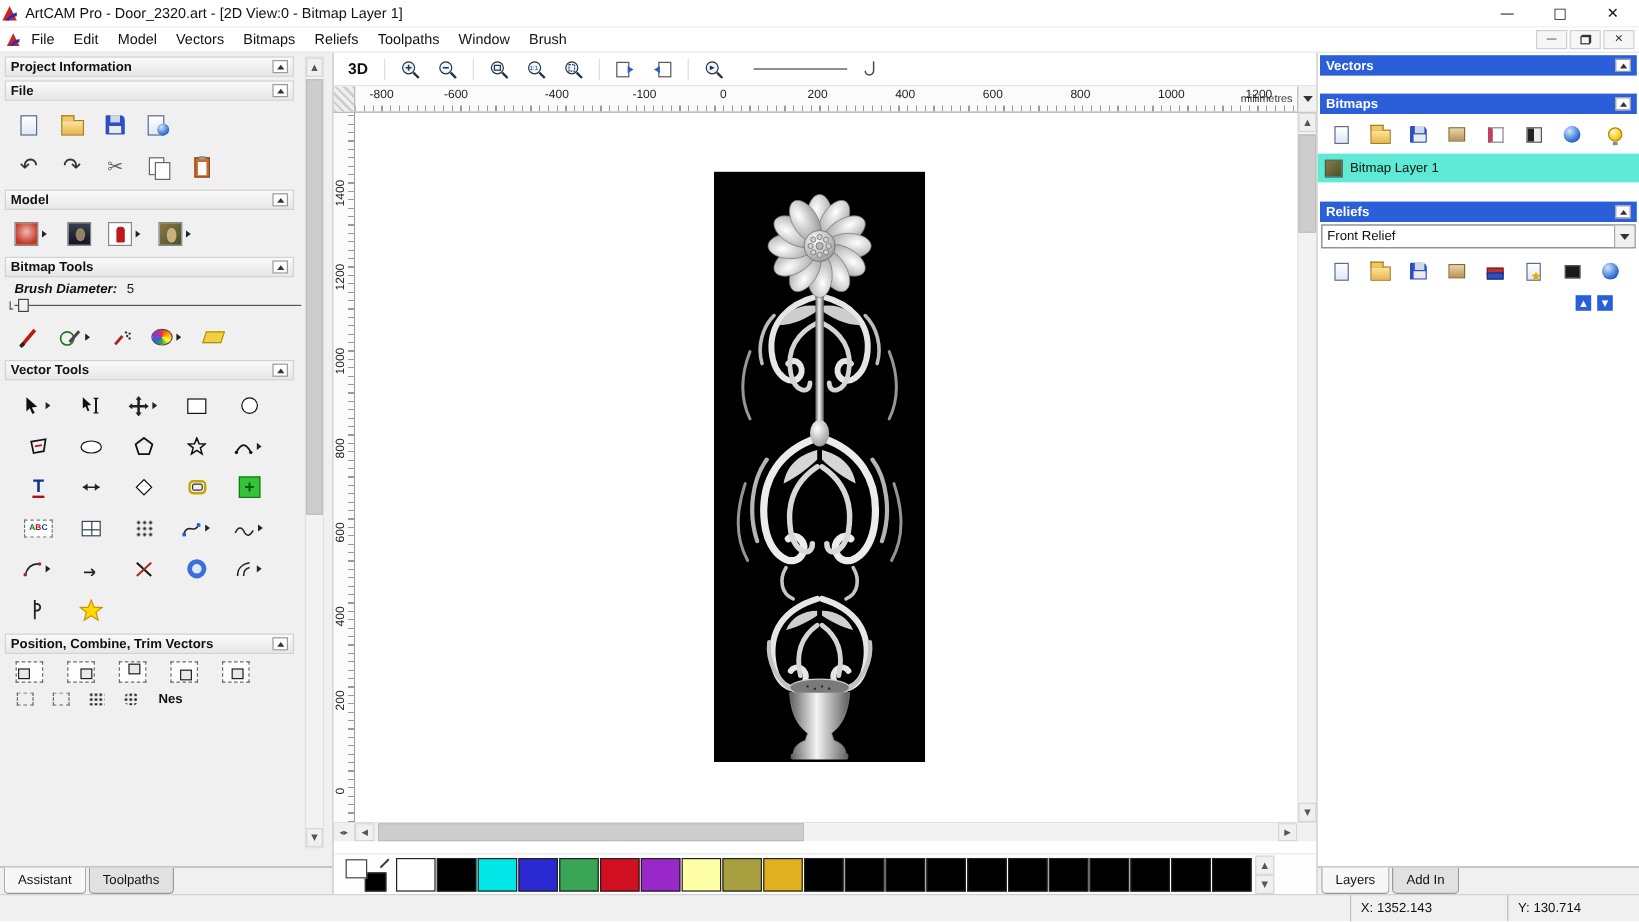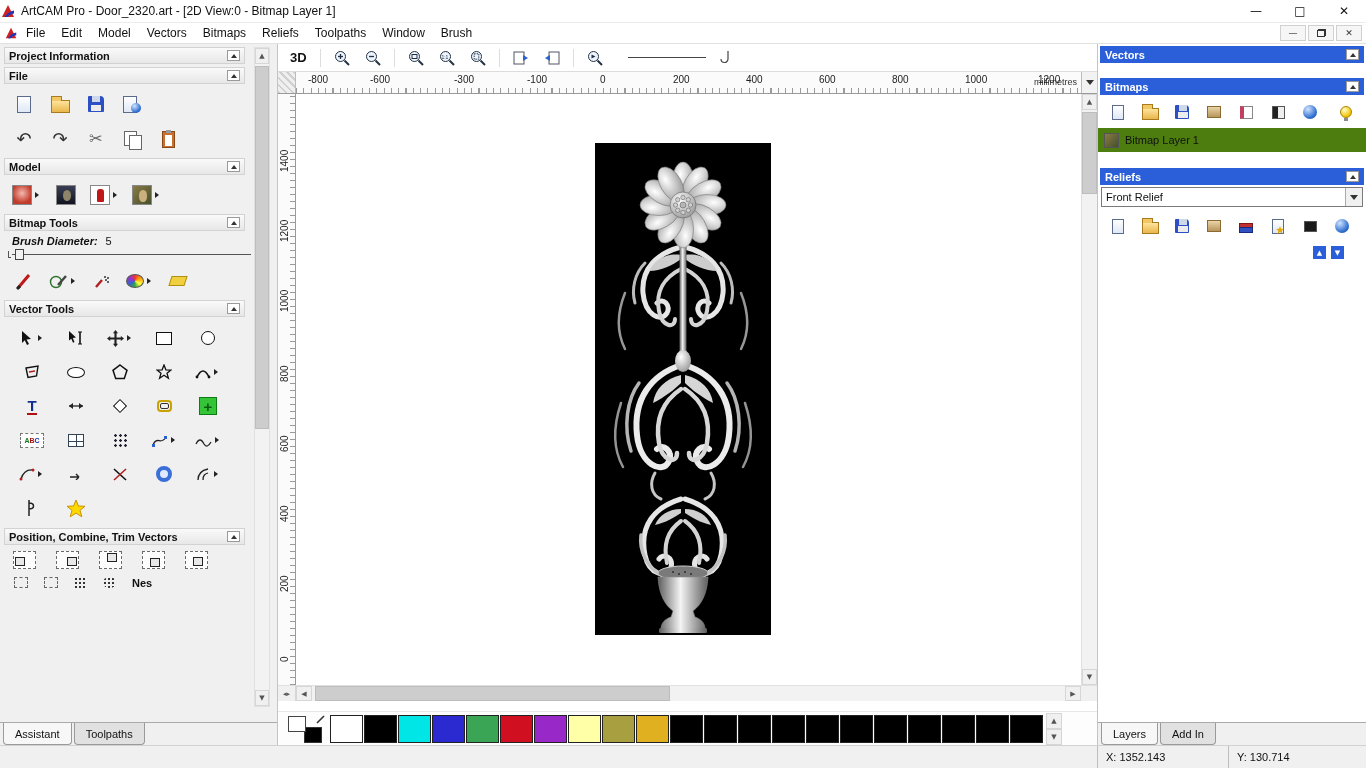--- a/index.html
+++ b/index.html
@@ -143,37 +143,37 @@
   .swatch { width:33px; height:28px; border:1px solid #222; flex:0 0 auto; margin-right:1px; }
   .pal-scroll { width:16px; margin-left:2px; display:flex; flex-direction:column; }
 
   
   .right-panel { width:269px; background:#fff; border-left:1px solid #c4c4c4; position:relative; overflow:hidden; }
   .bhead { height:17px; background:#2b5fd9; color:#fff; font-weight:bold; font-size:11px; display:flex; align-items:center; padding:0 5px; margin:2px 2px 0 2px; }
   .bhead .collapse { margin-left:auto; }
   .rp-tools { display:flex; align-items:center; gap:8px; padding:4px 8px 3px 8px; }
   .rp-tools .push { margin-left:auto; }
   .layer-row { display:flex; align-items:center; gap:6px; height:24px; padding:0 6px; font-size:11px; }
-  .layer-row.selected { background:#4d7c0f; }
+  .layer-row.selected { background:#5eead4; }
   .thumb { width:15px; height:15px; border:1px solid #555; background:linear-gradient(135deg,#8a7a44,#45502c); }
   .relief-blob { width:16px; height:13px; border-radius:50%; background:radial-gradient(circle at 40% 35%, #efefef, #9a9a9a); border:1px solid #888; position:relative; }
   .relief-blob::after { content:"+"; position:absolute; left:-3px; bottom:-5px; font-size:9px; color:#2a7a2a; font-weight:bold; }
   .expander { width:0; height:0; border:4px solid transparent; border-left:6px solid #333; }
   .combo { height:20px; margin:2px 3px; border:1px solid #7a7a7a; background:#fff; display:flex; align-items:center; font-size:11px; }
   .combo .val { padding-left:4px; flex:1; }
   .combo .drop { width:17px; height:100%; border-left:1px solid #aaa; background:#f0f0f0; display:flex; align-items:center; justify-content:center; }
   .combo .drop::after { content:""; border:4px solid transparent; border-top:5px solid #333; margin-top:4px; }
   .updown { display:flex; justify-content:flex-end; gap:5px; padding:4px 22px 0 0; }
   .ud-btn { width:13px; height:13px; background:#2b5fd9; color:#fff; font-size:7px; display:flex; align-items:center; justify-content:center; font-family:"DejaVu Sans",sans-serif; }
 
   
   .statusbar { height:23px; background:#f0f0f0; border-top:1px solid #d2d2d2; position:relative; font-size:11px; }
   .st-group { position:absolute; right:0; top:0; bottom:0; display:flex; }
   .st-cell { border-left:1px solid #bdbdbd; display:flex; align-items:center; padding-left:8px; }
-  .st-x { width:131px; } .st-y { width:138px; }
+  .st-x { width:131px; } .st-y { width:110px; }
 </style>
 </head>
 <body>
 
 <div class="window">
 
   <div class="titlebar">
     <svg width="16" height="16" viewBox="0 0 16 16">
         <path d="M2 14 L8 2 L14 14 Z" fill="#cc2222"></path>
         <path d="M4.5 14 Q8.5 8.5 14 7.5 L14 10.5 Q9.5 11 7.5 14 Z" fill="#2233bb"></path>
@@ -567,21 +567,21 @@
             </svg>
           </span>
       </div>
 
       <div class="ruler-row">
         <div class="ruler-corner"></div>
         <div class="h-ruler">
           <span class="units">millimetres</span>
         <span class="htick" style="left: 12px;">-800</span>
             <span class="htick" style="left: 74px;">-600</span>
-            <span class="htick" style="left: 158px;">-300</span>
+            <span class="htick" style="left: 158px;">-400</span>
             <span class="htick" style="left: 231px;">-100</span>
             <span class="htick" style="left: 304px;">0</span>
             <span class="htick" style="left: 377px;">200</span>
             <span class="htick" style="left: 450px;">400</span>
             <span class="htick" style="left: 523px;">600</span>
             <span class="htick" style="left: 596px;">800</span>
             <span class="htick" style="left: 669px;">1000</span>
             <span class="htick" style="left: 742px;">1200</span>
           </div>
         <div class="units-drop"></div>

